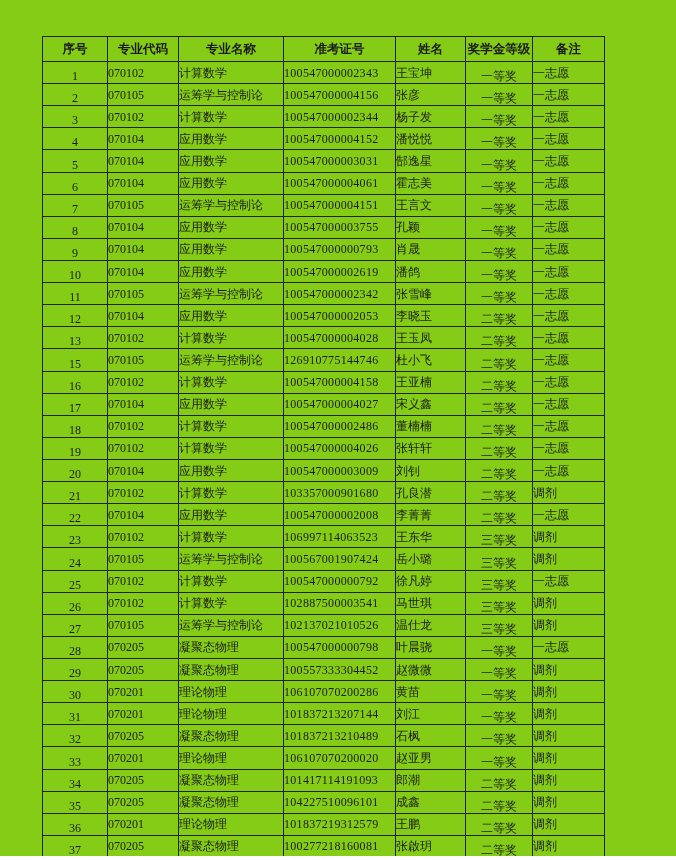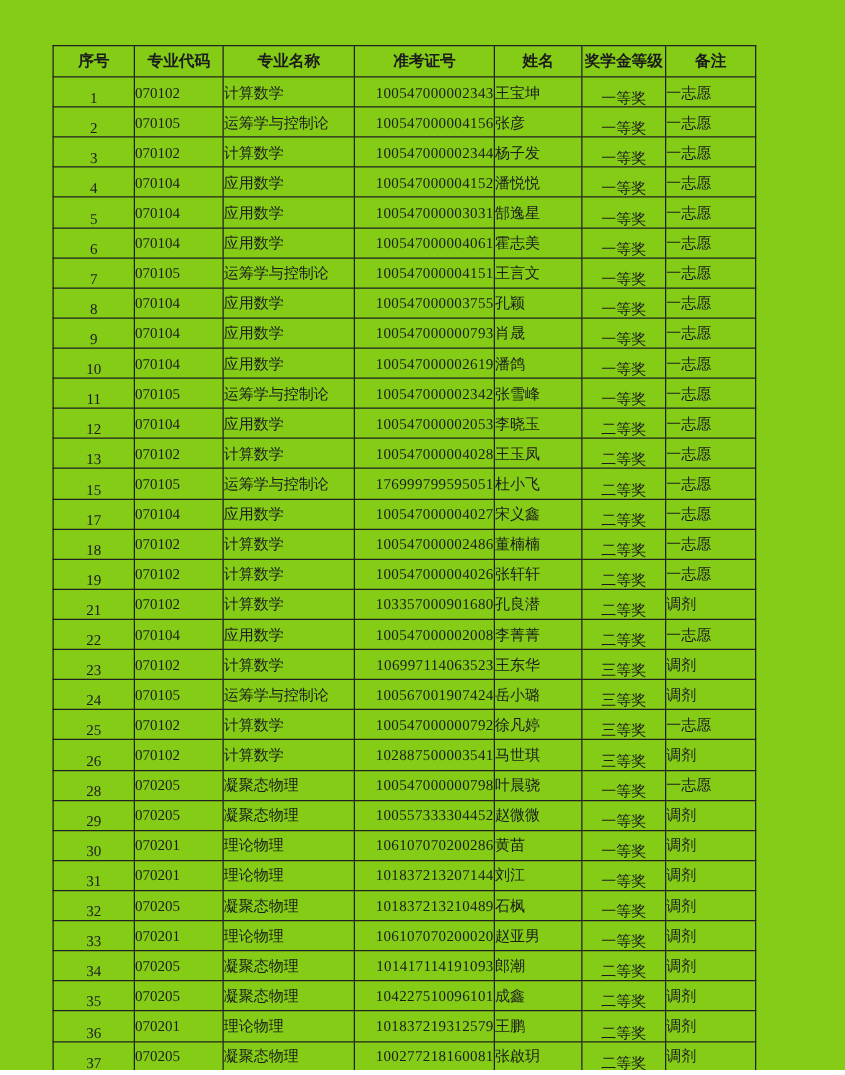--- a/index.html
+++ b/index.html
@@ -49,21 +49,21 @@
   .w2 { width: 104px; }
   .w3 { width: 111px; }
   .w4 { width: 69px; }
   .w5 { width: 66px; }
   .w6 { width: 71px; }
 
   
   td.col-0 { text-align: center; vertical-align: bottom; padding-bottom: 3px; }
   td.col-1 { text-align: left; vertical-align: middle; padding-left: 4px; }
   td.col-2 { text-align: left; vertical-align: middle; padding-left: 4px; }
-  td.col-3 { text-align: right; vertical-align: middle; padding-left: 6px; letter-spacing: 0.3px; }
+  td.col-3 { text-align: left; vertical-align: middle; padding-left: 6px; letter-spacing: 0.3px; }
   td.col-4 { text-align: left; vertical-align: middle; padding-left: 4px; }
   td.col-5 { text-align: center; vertical-align: bottom; padding-left: 7px; padding-bottom: 3px; }
   td.col-6 { text-align: left; vertical-align: middle; padding-left: 7px; padding-bottom: 3px; }
 </style>
 </head>
 <body>
 
 <div class="page">
   <table class="roster">
     <thead>
@@ -192,22 +192,31 @@
           <td class="col-2 w2">计算数学</td>
           <td class="col-3 w3">100547000004028</td>
           <td class="col-4 w4">王玉凤</td>
           <td class="col-5 w5">二等奖</td>
           <td class="col-6 w6">一志愿</td>
         </tr>
         <tr>
           <td class="col-0 w0">15</td>
           <td class="col-1 w1">070105</td>
           <td class="col-2 w2">运筹学与控制论</td>
-          <td class="col-3 w3">176999799595051</td>
+          <td class="col-3 w3">126910775144746</td>
           <td class="col-4 w4">杜小飞</td>
+          <td class="col-5 w5">二等奖</td>
+          <td class="col-6 w6">一志愿</td>
+        </tr>
+        <tr>
+          <td class="col-0 w0">16</td>
+          <td class="col-1 w1">070102</td>
+          <td class="col-2 w2">计算数学</td>
+          <td class="col-3 w3">100547000004158</td>
+          <td class="col-4 w4">王亚楠</td>
           <td class="col-5 w5">二等奖</td>
           <td class="col-6 w6">一志愿</td>
         </tr>
         <tr>
           <td class="col-0 w0">17</td>
           <td class="col-1 w1">070104</td>
           <td class="col-2 w2">应用数学</td>
           <td class="col-3 w3">100547000004027</td>
           <td class="col-4 w4">宋义鑫</td>
           <td class="col-5 w5">二等奖</td>
@@ -221,20 +230,29 @@
           <td class="col-4 w4">董楠楠</td>
           <td class="col-5 w5">二等奖</td>
           <td class="col-6 w6">一志愿</td>
         </tr>
         <tr>
           <td class="col-0 w0">19</td>
           <td class="col-1 w1">070102</td>
           <td class="col-2 w2">计算数学</td>
           <td class="col-3 w3">100547000004026</td>
           <td class="col-4 w4">张轩轩</td>
+          <td class="col-5 w5">二等奖</td>
+          <td class="col-6 w6">一志愿</td>
+        </tr>
+        <tr>
+          <td class="col-0 w0">20</td>
+          <td class="col-1 w1">070104</td>
+          <td class="col-2 w2">应用数学</td>
+          <td class="col-3 w3">100547000003009</td>
+          <td class="col-4 w4">刘钊</td>
           <td class="col-5 w5">二等奖</td>
           <td class="col-6 w6">一志愿</td>
         </tr>
         <tr>
           <td class="col-0 w0">21</td>
           <td class="col-1 w1">070102</td>
           <td class="col-2 w2">计算数学</td>
           <td class="col-3 w3">103357000901680</td>
           <td class="col-4 w4">孔良潜</td>
           <td class="col-5 w5">二等奖</td>
@@ -275,20 +293,29 @@
           <td class="col-4 w4">徐凡婷</td>
           <td class="col-5 w5">三等奖</td>
           <td class="col-6 w6">一志愿</td>
         </tr>
         <tr>
           <td class="col-0 w0">26</td>
           <td class="col-1 w1">070102</td>
           <td class="col-2 w2">计算数学</td>
           <td class="col-3 w3">102887500003541</td>
           <td class="col-4 w4">马世琪</td>
+          <td class="col-5 w5">三等奖</td>
+          <td class="col-6 w6">调剂</td>
+        </tr>
+        <tr>
+          <td class="col-0 w0">27</td>
+          <td class="col-1 w1">070105</td>
+          <td class="col-2 w2">运筹学与控制论</td>
+          <td class="col-3 w3">102137021010526</td>
+          <td class="col-4 w4">温仕龙</td>
           <td class="col-5 w5">三等奖</td>
           <td class="col-6 w6">调剂</td>
         </tr>
         <tr>
           <td class="col-0 w0">28</td>
           <td class="col-1 w1">070205</td>
           <td class="col-2 w2">凝聚态物理</td>
           <td class="col-3 w3">100547000000798</td>
           <td class="col-4 w4">叶晨骁</td>
           <td class="col-5 w5">一等奖</td>

